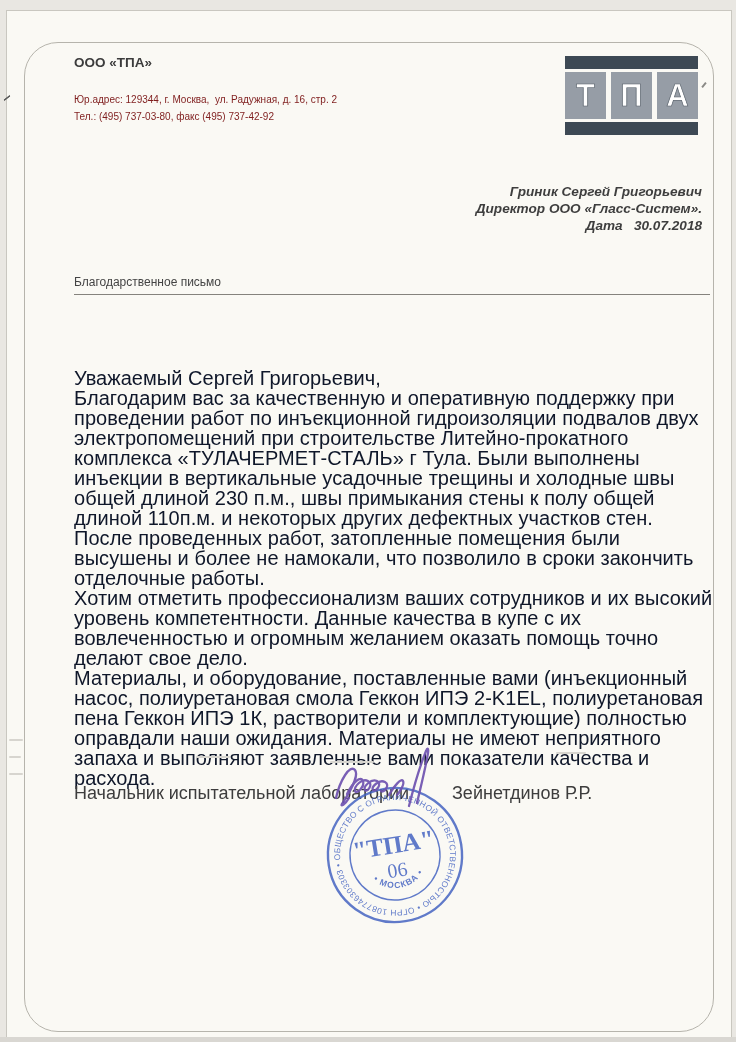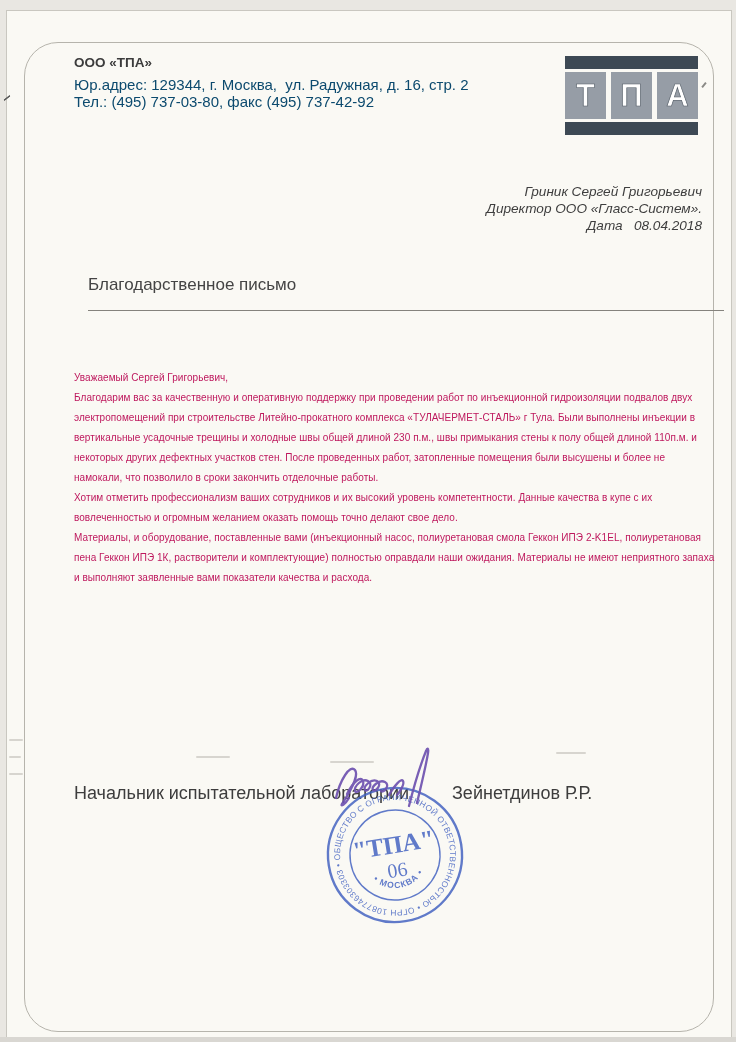--- a/index.html
+++ b/index.html
@@ -23,54 +23,54 @@
     border:1px solid #b6b4ac;
     border-radius:34px;
   }
   .bottom-strip{
     position:absolute;left:0;top:1037px;width:736px;height:5px;
     background:#d9d7d2;
   }
 
   
   .letterhead-text{position:absolute;left:74px;top:55px;}
-  .company-name{font-size:13.5px;font-weight:bold;color:#3c3c3c;margin-bottom:7px;}
-  .hdr-line{font-size:15px;line-height:16.5px;color:#0c4a6e;white-space:pre;}
+  .company-name{font-size:13.5px;font-weight:bold;color:#3c3c3c;margin-bottom:22px;}
+  .hdr-line{font-size:10px;line-height:16.5px;color:#7f1d1d;white-space:pre;}
 
   
   .tpa-logo{position:absolute;left:565px;top:56px;width:133px;}
   .logo-bar{height:13px;background:#3d4954;}
   .logo-letters{display:flex;gap:5px;margin:3px 0;}
   .logo-letterbox{
     flex:1;height:47px;background:#969da6;
     display:flex;align-items:center;justify-content:center;
   }
   .logo-letter{
     color:#ffffff;font-weight:bold;font-size:31px;line-height:1;
     -webkit-text-stroke:0.7px #57606a;
   }
 
   
   .recipient-block{
     position:absolute;left:400px;top:184px;width:302px;
     text-align:right;font-style:italic;font-size:13.6px;line-height:16.8px;
     color:#3e3e3e;
   }
-  .recipient-line{white-space:pre;}
+  .recipient-line{white-space:pre;font-weight:bold;}
 
   
   .title-block{
     position:absolute;left:74px;top:275px;width:636px;
-    font-size:17px;color:#444;
-    padding-bottom:15px;border-bottom:1.5px solid #85837d;margin-left:14px;
+    font-size:12px;color:#444;
+    padding-bottom:5px;border-bottom:1.5px solid #85837d;
   }
 
   
   .body-block{position:absolute;left:74px;top:368px;width:641px;
-    font-size:10px;line-height:20px;color:#be185d;letter-spacing:0.05px;}
+    font-size:20px;line-height:20px;color:#0f172a;letter-spacing:0.05px;}
   .body-block p{margin:0;}
   .closing-gap{height:20px;}
 
   
   .sign-row{position:absolute;left:0;top:783px;width:736px;height:20px;font-size:18px;color:#3d3d3d;}
   .sign-position{position:absolute;left:74px;top:0;}
   .sign-name{position:absolute;left:452px;top:0;}
 
   
   .stamp-svg{position:absolute;left:310px;top:770px;transform:rotate(-9deg);opacity:0.82;}
@@ -117,21 +117,21 @@
       <div class="logo-letterbox">
         <span class="logo-letter">А</span>
       </div>
     </div>
     <div class="logo-bar"></div>
   </div>
 
   <div class="recipient-block">
     <div class="recipient-line">Гриник Сергей Григорьевич</div>
     <div class="recipient-line">Директор ООО «Гласс-Систем».</div>
-    <div class="recipient-line">Дата   08.04.2018</div>
+    <div class="recipient-line">Дата   30.07.2018</div>
   </div>
 
   <div class="title-block">Благодарственное письмо</div>
 
   <div class="body-block">
     <p>Уважаемый Сергей Григорьевич,</p>
     <p>Благодарим вас за качественную и оперативную поддержку при проведении работ по инъекционной гидроизоляции подвалов двух электропомещений при строительстве Литейно-прокатного комплекса «ТУЛАЧЕРМЕТ-СТАЛЬ» г Тула. Были выполнены инъекции в вертикальные усадочные трещины и холодные швы общей длиной 230 п.м., швы примыкания стены к полу общей длиной 110п.м. и некоторых других дефектных участков стен. После проведенных работ, затопленные помещения были высушены и более не намокали, что позволило в сроки закончить отделочные работы.</p>
     <p>Хотим отметить профессионализм ваших сотрудников и их высокий уровень компетентности. Данные качества в купе с их вовлеченностью и огромным желанием оказать помощь точно делают свое дело.</p>
     <p>Материалы, и оборудование, поставленные вами (инъекционный насос, полиуретановая смола Геккон ИПЭ 2-K1EL, полиуретановая пена Геккон ИПЭ 1К, растворители и комплектующие) полностью оправдали наши ожидания. Материалы не имеют неприятного запаха и выполняют заявленные вами показатели качества и расхода.</p>
     <div class="closing-gap"></div>

